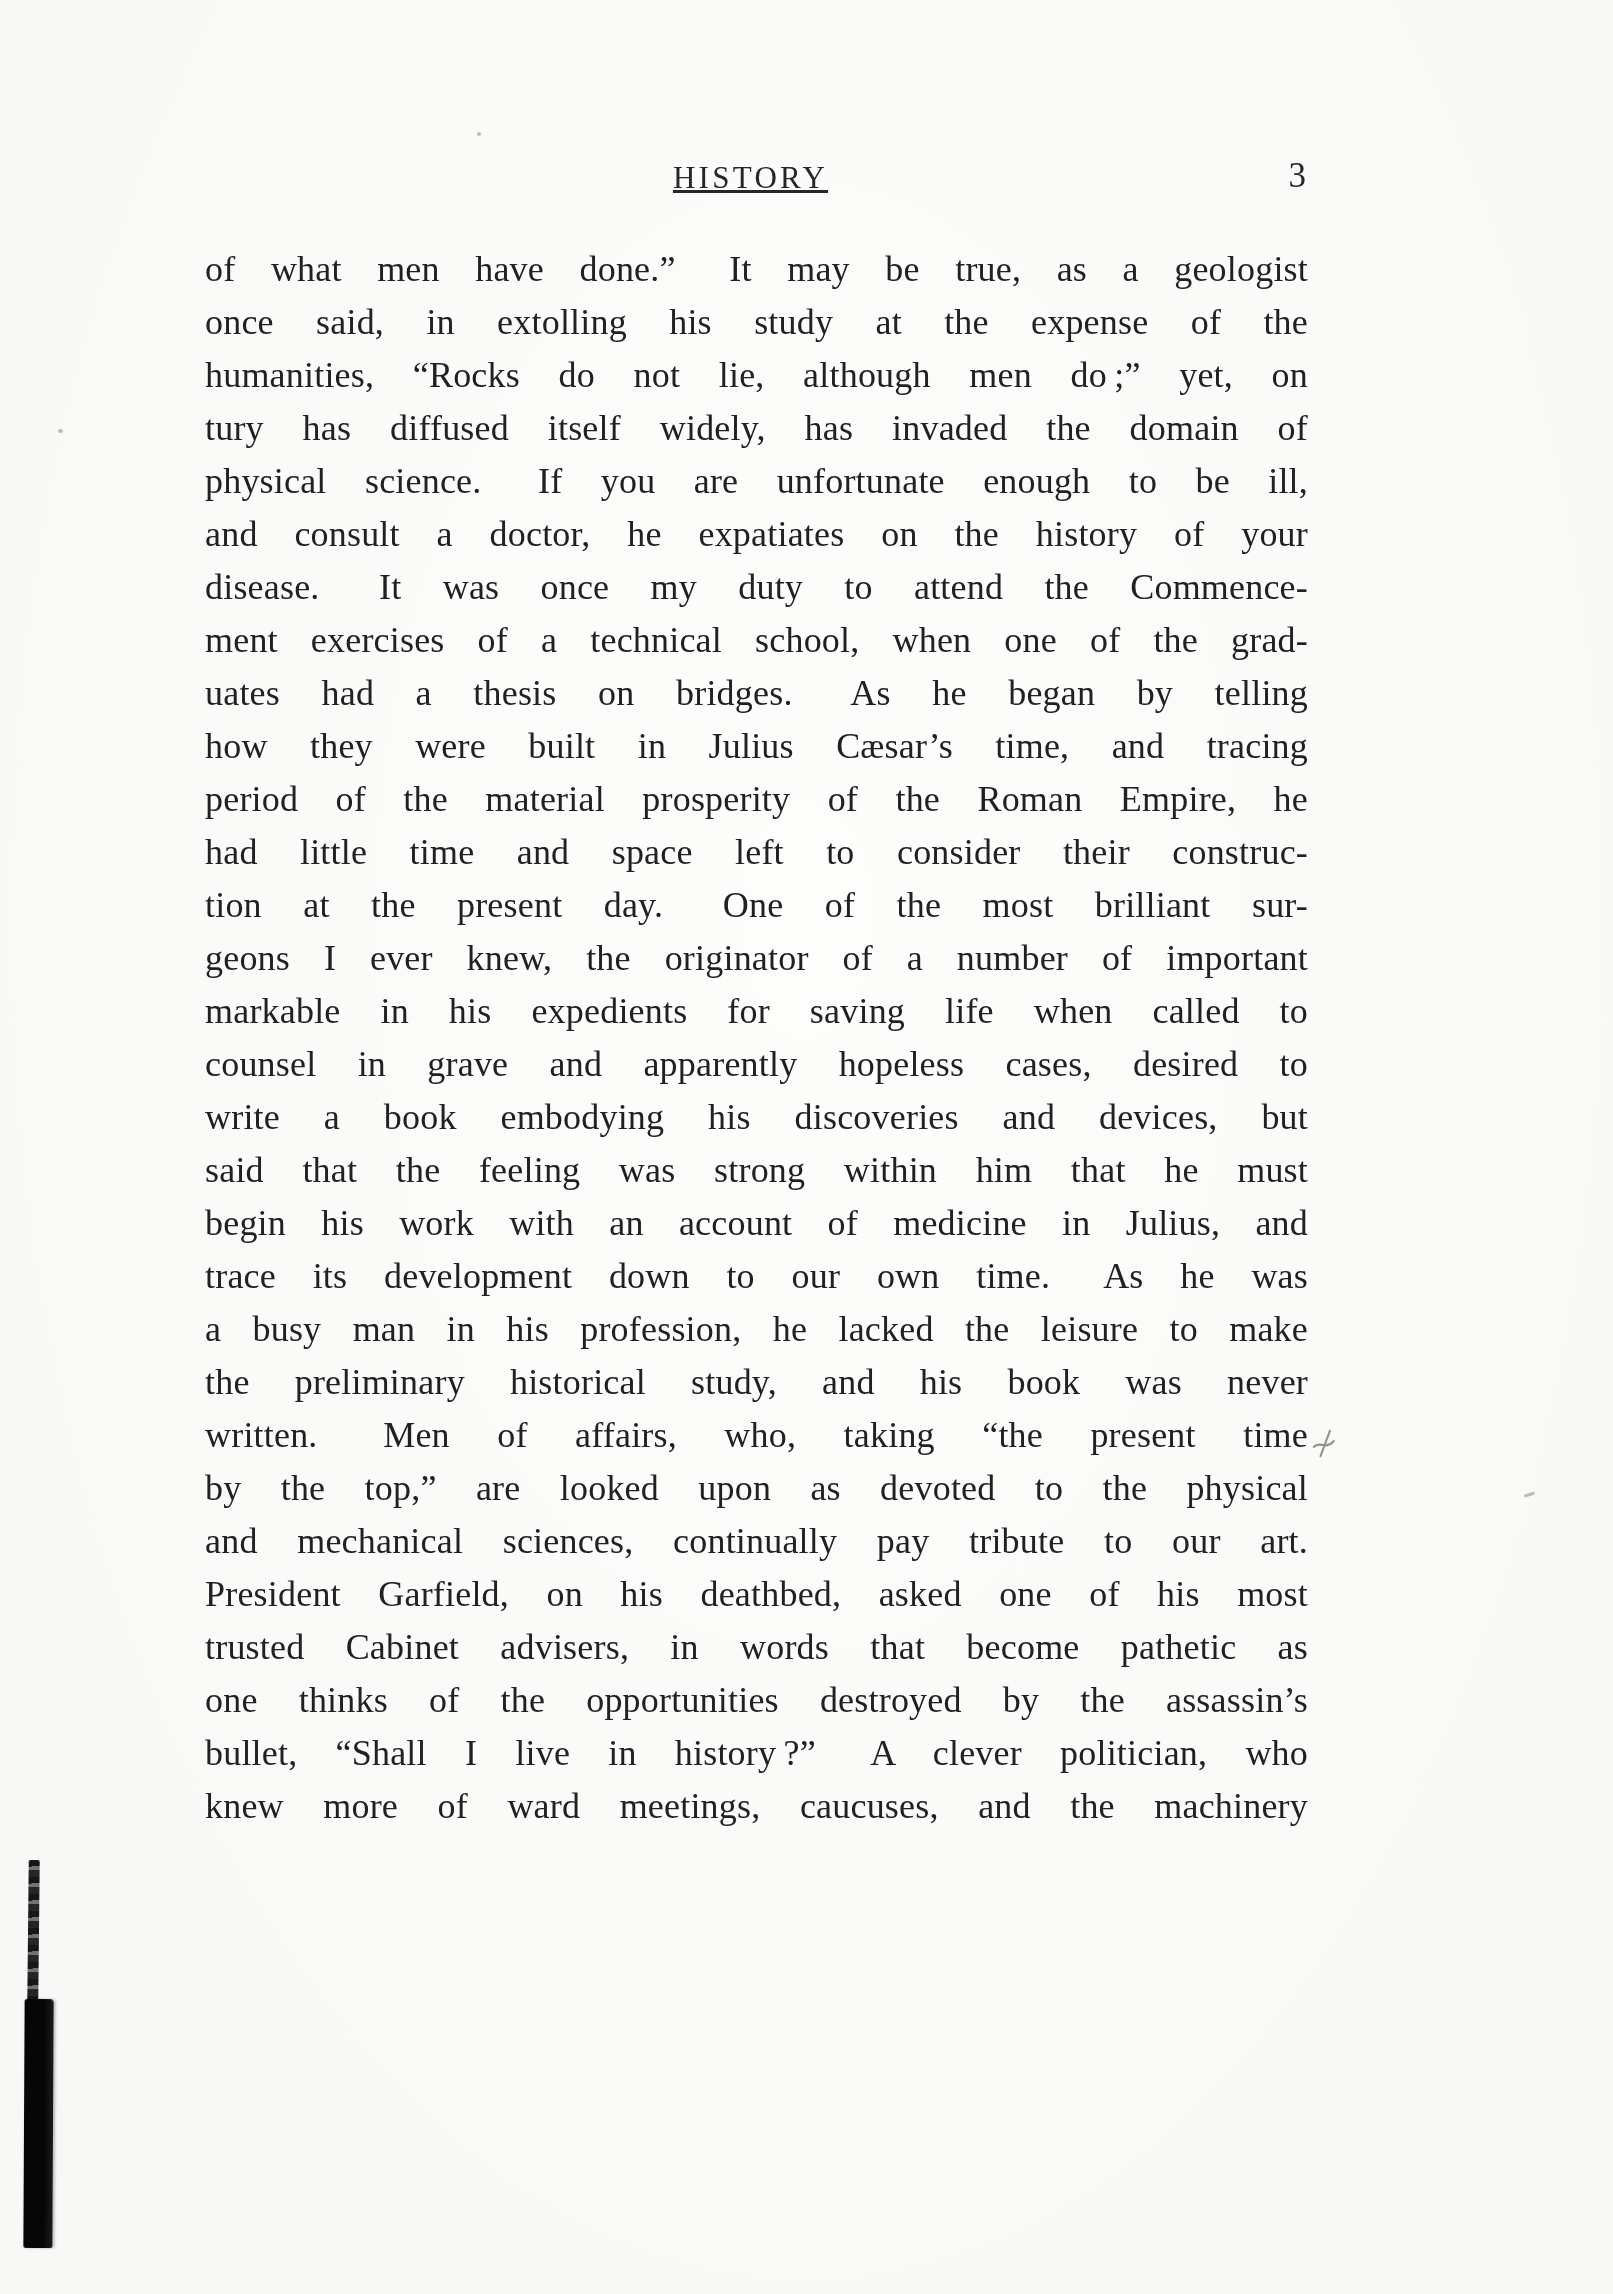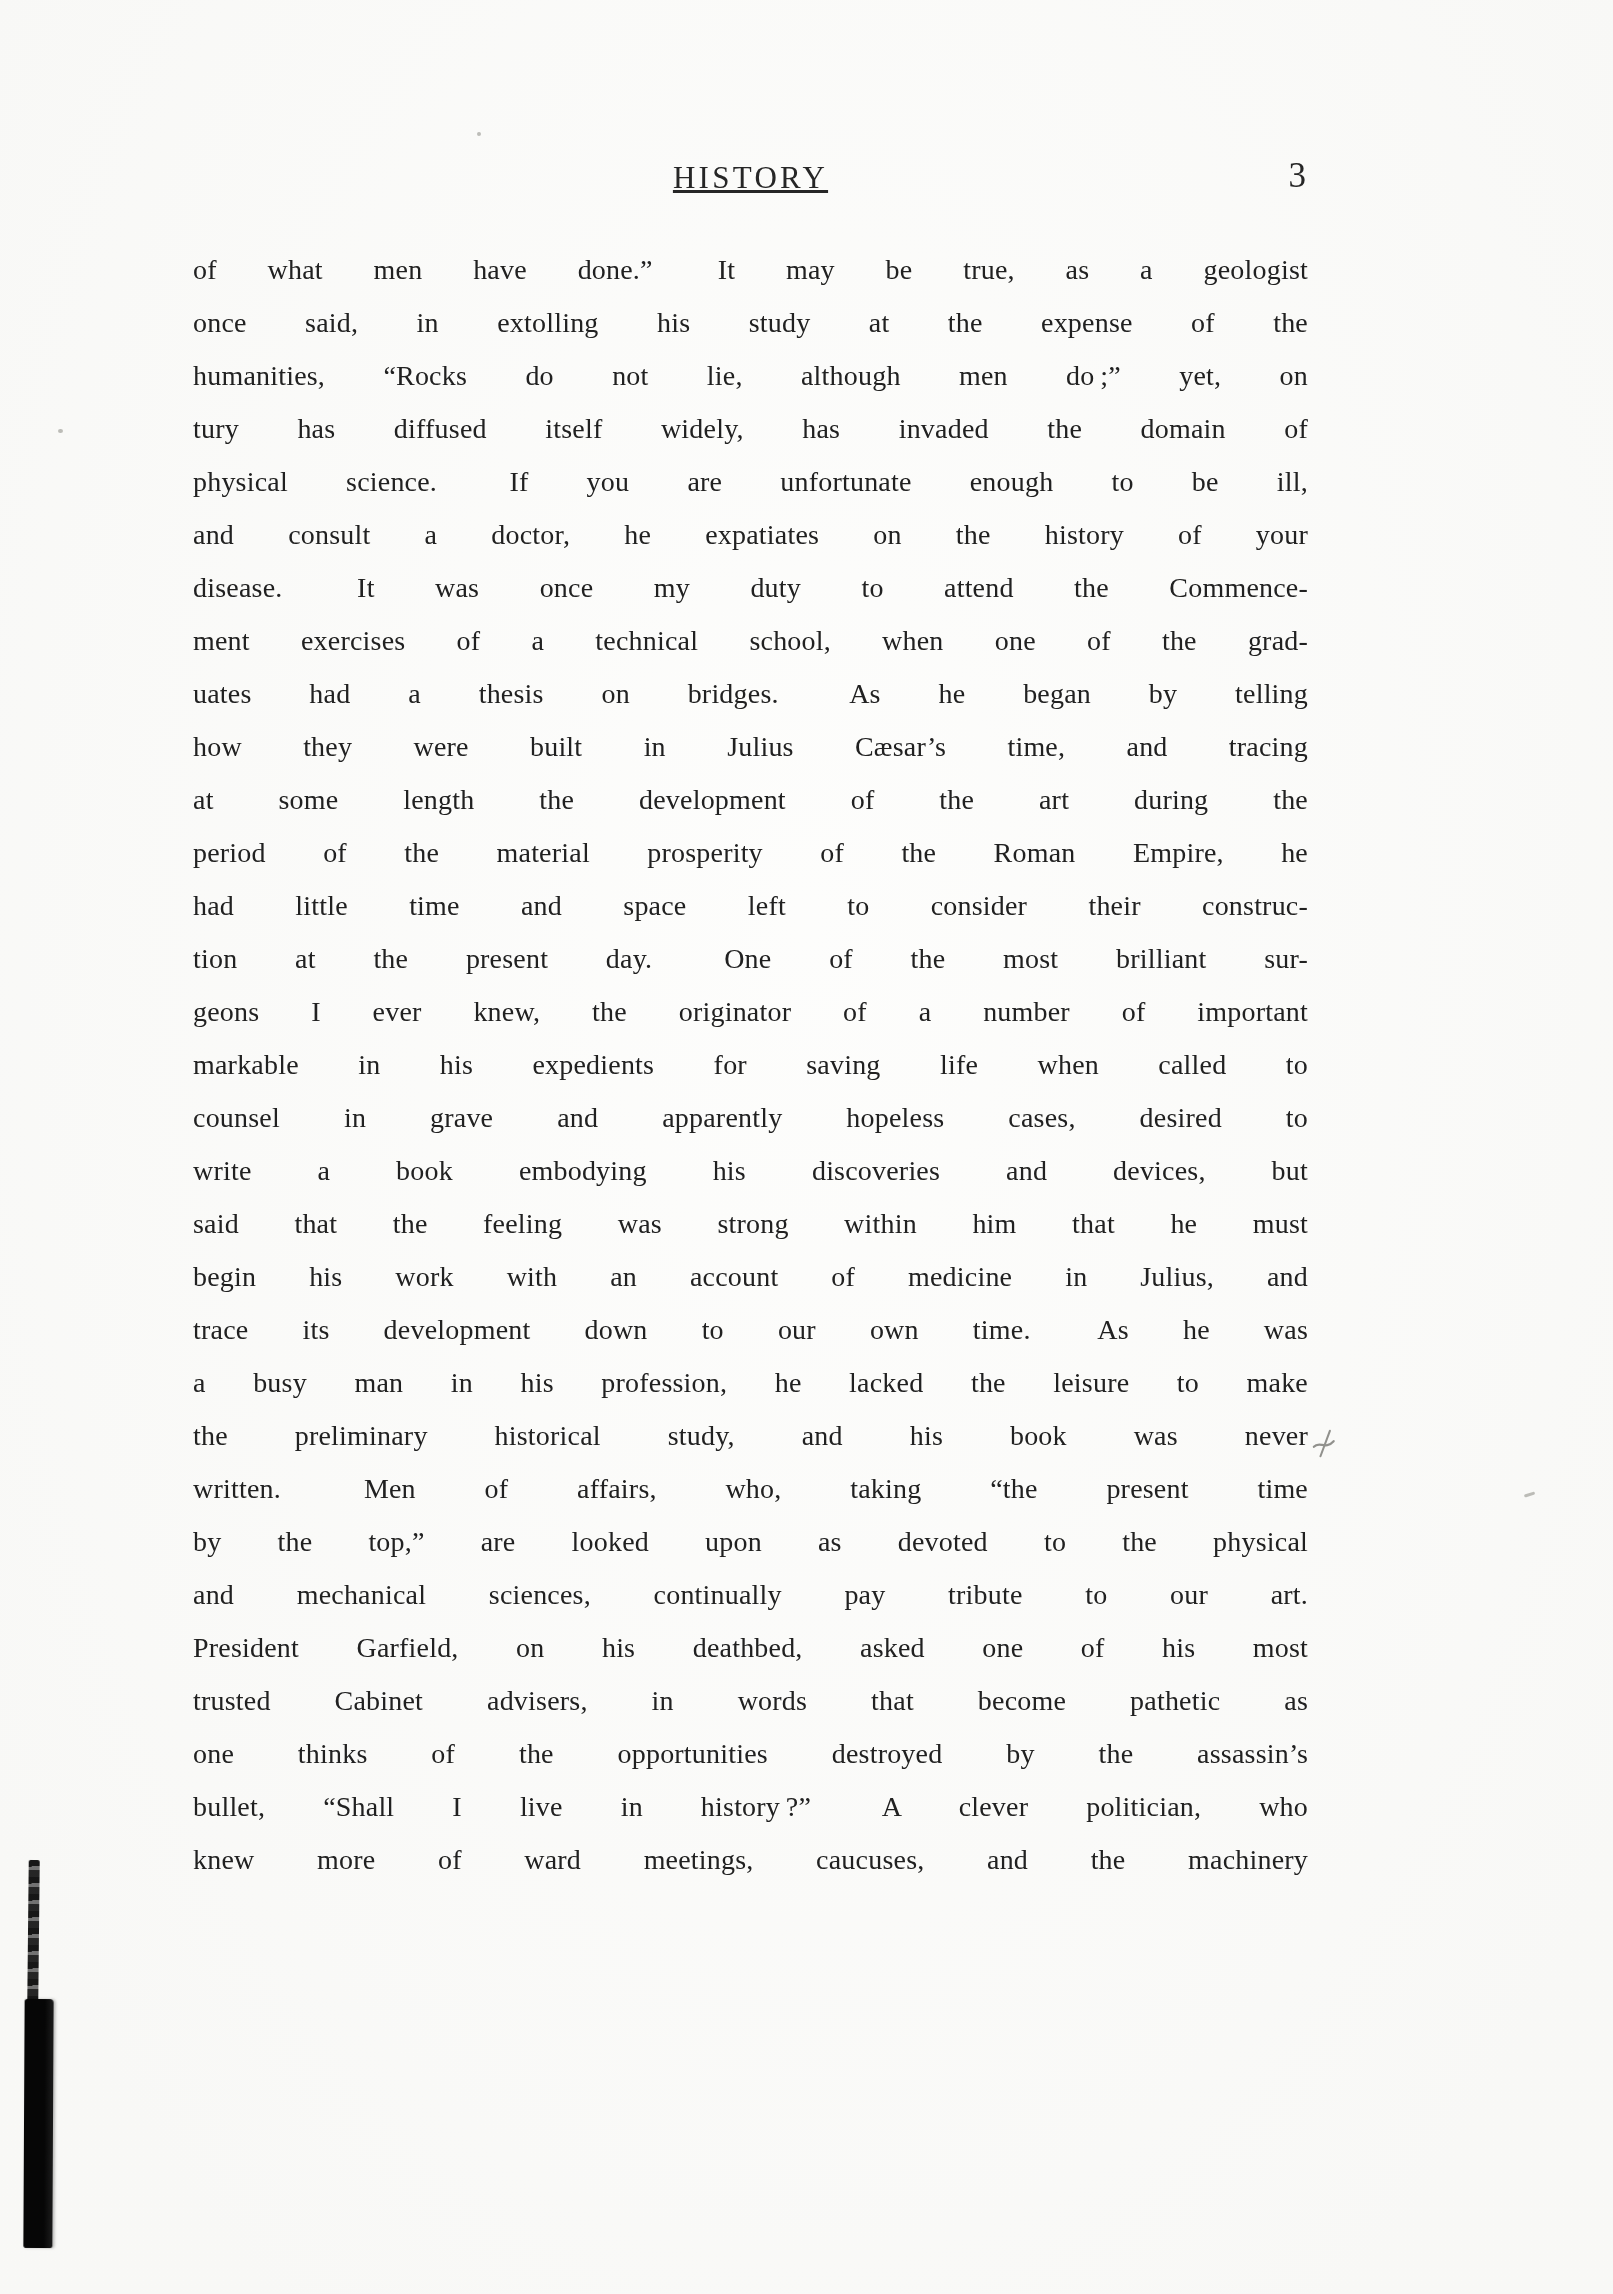--- a/index.html
+++ b/index.html
@@ -41,28 +41,29 @@
     font-size: 35px;
     color: #262626;
   }
   .body-text {
     position: absolute;
     top: 243px;
     left: 193px;
     width: 1115px;
   }
   .line {
-    font-size: 28px;
+    font-size: 36px;
     line-height: 53px;
     letter-spacing: 0.2px;
     text-align: justify;
     text-align-last: justify;
     text-justify: inter-word;
     white-space: normal;
     color: #212121;
+    margin-left: 12px;
   }
   
   .ink-smudge-top {
     position: absolute;
     left: 28px;
     top: 1860px;
     width: 11.3px;
     height: 143px;
     background: repeating-linear-gradient(
       178deg,
@@ -118,21 +119,20 @@
       <div class="line">of what men have done.”  It may be true, as a geologist</div>
       <div class="line">once said, in extolling his study at the expense of the</div>
       <div class="line">humanities, “Rocks do not lie, although men do ;” yet, on</div>
       <div class="line">tury has diffused itself widely, has invaded the domain of</div>
       <div class="line">physical science.  If you are unfortunate enough to be ill,</div>
       <div class="line">and consult a doctor, he expatiates on the history of your</div>
       <div class="line">disease.  It was once my duty to attend the Commence-</div>
       <div class="line">ment exercises of a technical school, when one of the grad-</div>
       <div class="line">uates had a thesis on bridges.  As he began by telling</div>
       <div class="line">how they were built in Julius Cæsar’s time, and tracing</div>
-      <div class="line">at some length the development of the art during the</div>
       <div class="line">period of the material prosperity of the Roman Empire, he</div>
       <div class="line">had little time and space left to consider their construc-</div>
       <div class="line">tion at the present day.  One of the most brilliant sur-</div>
       <div class="line">geons I ever knew, the originator of a number of important</div>
       <div class="line">markable in his expedients for saving life when called to</div>
       <div class="line">counsel in grave and apparently hopeless cases, desired to</div>
       <div class="line">write a book embodying his discoveries and devices, but</div>
       <div class="line">said that the feeling was strong within him that he must</div>
       <div class="line">begin his work with an account of medicine in Julius, and</div>
       <div class="line">trace its development down to our own time.  As he was</div>

